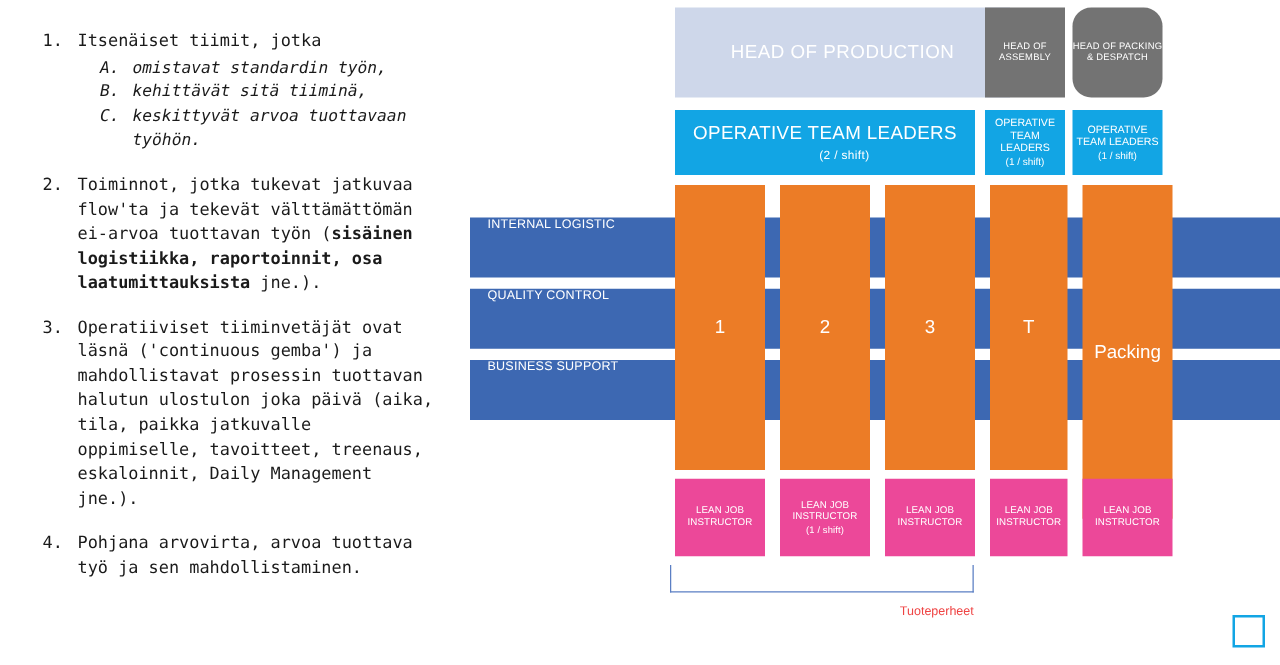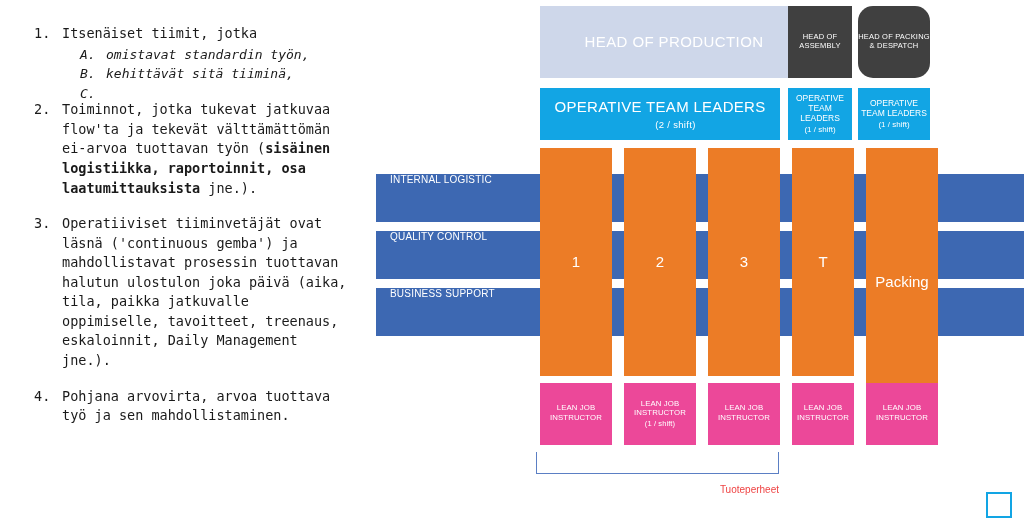--- a/index.html
+++ b/index.html
@@ -85,21 +85,21 @@
   }
 
   
   .head-prod {
     background: #ced7ea;
     color: #ffffff;
     font-size: 15px;
     letter-spacing: 0.4px;
   }
   .head-small {
-    background: #404040;
+    background: #737373;
     color: #ffffff;
     font-size: 7.5px;
     letter-spacing: 0.2px;
   }
 
   
   .otl-main {
     background: #12a5e4;
     font-size: 15px;
     letter-spacing: 0.3px;
@@ -197,20 +197,21 @@
       <div class="sub-item">
         <span class="sub-letter">A.</span>
         <span>omistavat standardin työn,</span>
       </div>
       <div class="sub-item">
         <span class="sub-letter">B.</span>
         <span>kehittävät sitä tiiminä,</span>
       </div>
       <div class="sub-item">
         <span class="sub-letter">C.</span>
+        <span>keskittyvät arvoa tuottavaan työhön.</span>
       </div>
     </div>
   </div>
 
   <div class="ol-item">
     <span class="ol-num">2.</span><span>Toiminnot, jotka tukevat jatkuvaa flow'ta ja tekevät välttämättömän ei-arvoa tuottavan työn (</span><span class="b">sisäinen logistiikka, raportoinnit, osa laatumittauksista</span><span> jne.).</span>
   </div>
 
   <div class="ol-item">
     <span class="ol-num">3.</span>

